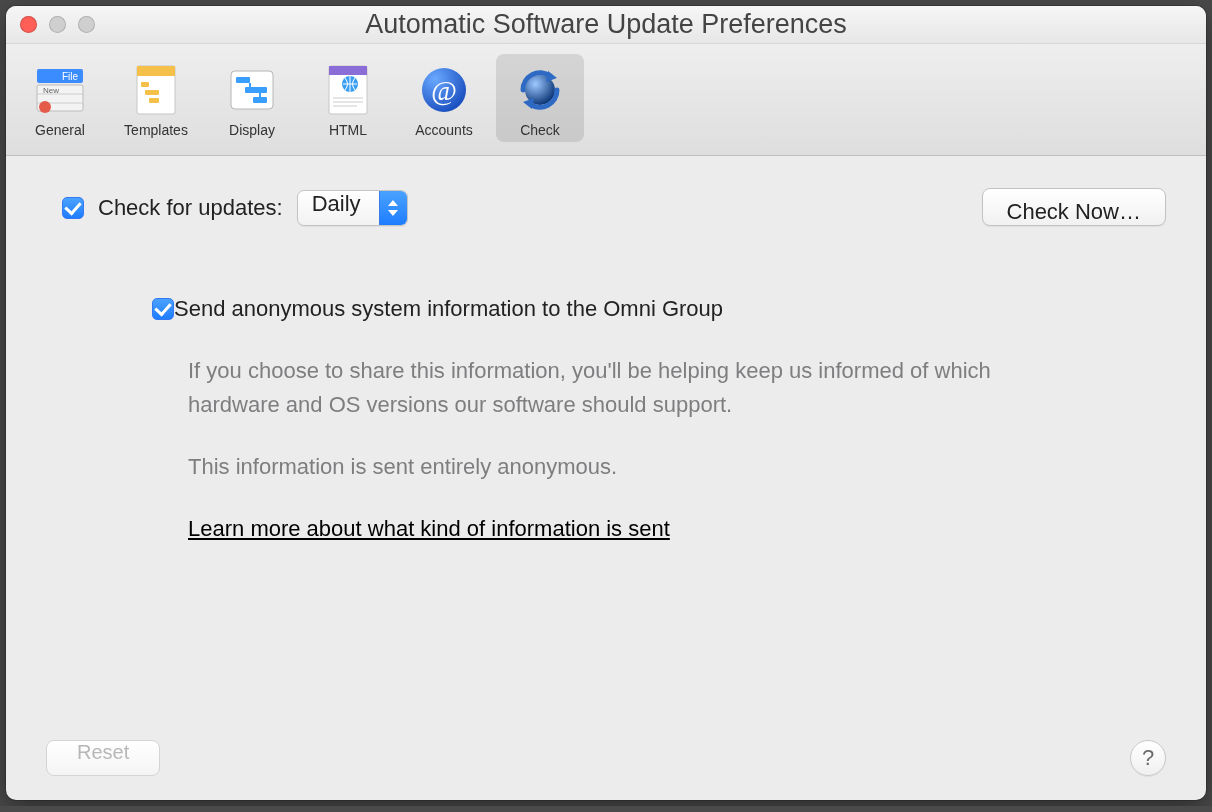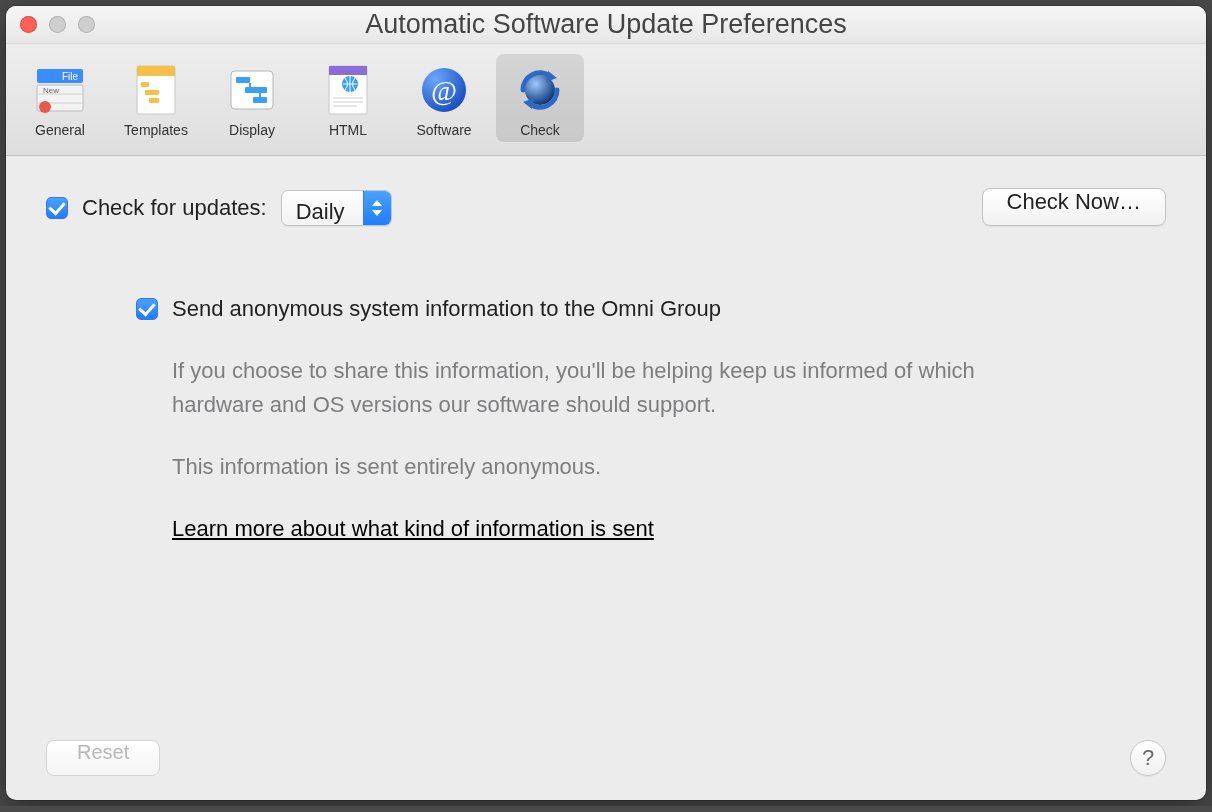--- a/index.html
+++ b/index.html
@@ -79,21 +79,21 @@
   }
   .tb-item .label {
     font-size: 14px;
     color: #333;
     margin-top: 2px;
   }
 
   
   .content {
     flex: 1;
-    padding: 34px 40px 30px 40px;
+    padding: 34px 40px 30px 56px;
     position: relative;
     font-size: 21px;
     color: #222;
   }
 
   .row-check-updates {
     display: flex;
     align-items: center;
     gap: 14px;
   }
@@ -116,21 +116,21 @@
     border: solid #fff;
     border-width: 0 3px 3px 0;
     transform: rotate(42deg);
   }
 
   .label-text { font-size: 22px; color: #222; }
 
   
   .mac-select {
     display: inline-flex;
-    align-items: flex-end;
+    align-items: flex-start;
     height: 36px;
     border: 1px solid #c4c4c4;
     border-radius: 7px;
     background: linear-gradient(#ffffff,#f2f2f2);
     box-shadow: 0 1px 1px rgba(0,0,0,0.06);
     overflow: hidden;
   }
   .mac-select .sel-text {
     padding: 0 18px 0 14px;
     font-size: 22px;
@@ -152,34 +152,33 @@
   .check-now {
     position: absolute;
     right: 40px; top: 32px;
     height: 38px;
     padding: 0 24px;
     border-radius: 8px;
     border: 1px solid #c2c2c2;
     background: linear-gradient(#ffffff,#f1f1f1);
     font-size: 22px;
     color: #222;
-    display: inline-flex; align-items: flex-start;
+    display: inline-flex; align-items: flex-end;
     box-shadow: 0 1px 1px rgba(0,0,0,0.06);
   }
 
   
   .anon-section {
     margin-top: 70px;
     margin-left: 90px;
     max-width: 920px;
   }
   .anon-row {
     display: flex;
     align-items: center;
-    gap: 14px;
     font-size: 22px;
     color: #222;
   }
   .anon-desc {
     margin-top: 32px;
     margin-left: 36px;
     color: #7e7e80;
     font-size: 22px;
     line-height: 1.55;
     max-width: 820px;
@@ -299,21 +298,21 @@
           <defs>
             <radialGradient id="atg" cx="30%" cy="25%" r="80%">
               <stop offset="0%" stop-color="#6aa8ff"></stop>
               <stop offset="100%" stop-color="#1a4fbf"></stop>
             </radialGradient>
           </defs>
           <circle cx="27" cy="27" r="22" fill="url(#atg)"></circle>
           <text x="27" y="37" font-size="28" fill="#fff" text-anchor="middle" font-family="Georgia" font-style="italic">@</text>
         </svg>
       </div>
-      <div class="label">Software</div>
+      <div class="label">Accounts</div>
     </div>
 
     <div class="tb-item selected">
       <div class="icon-wrap">
         <svg width="56" height="56" viewBox="0 0 56 56">
           <defs>
             <radialGradient id="globeg" cx="35%" cy="30%" r="70%">
               <stop offset="0%" stop-color="#9ec9ff"></stop>
               <stop offset="100%" stop-color="#0f3a7a"></stop>
             </radialGradient>

